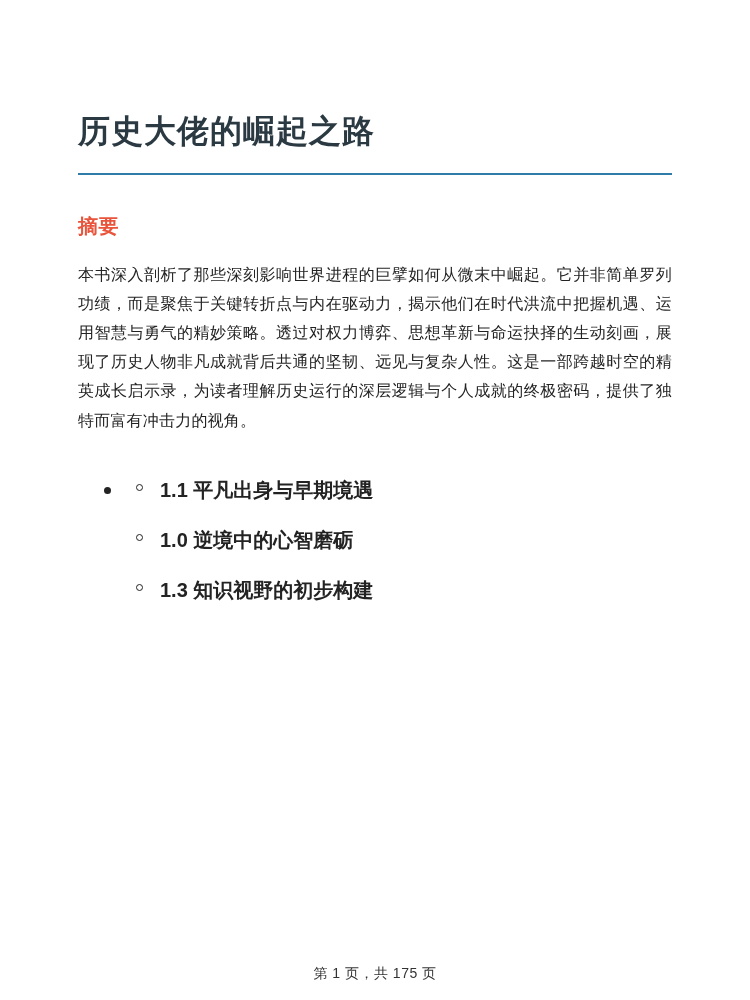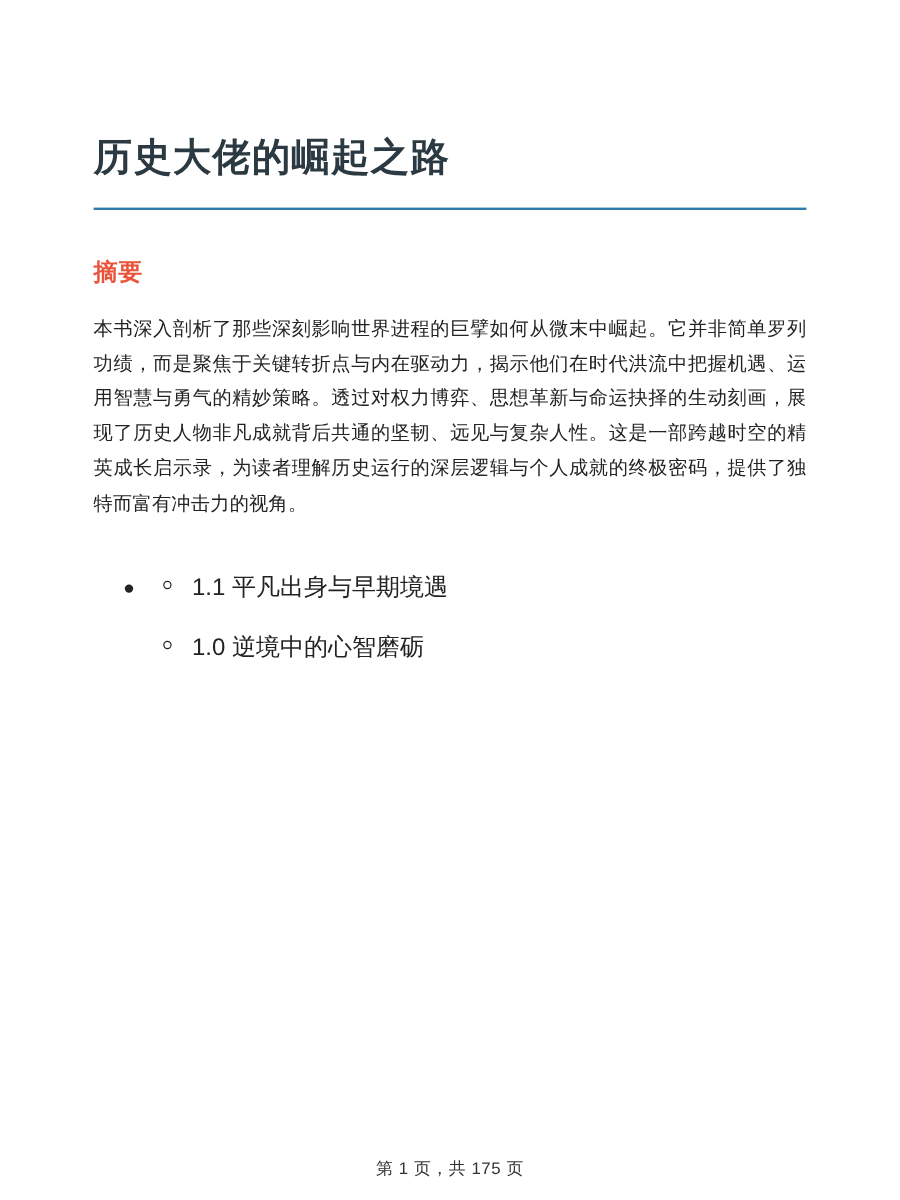--- a/index.html
+++ b/index.html
@@ -75,20 +75,21 @@
     top: 12px;
     width: 7px;
     height: 7px;
     background: #232323;
     border-radius: 50%;
   }
   ul.sub-list {
     list-style: none;
     margin: 20px 0 0 0;
     padding: 0;
+    font-weight: bold;
   }
   ul.sub-list > li.sub-item {
     position: relative;
     padding-left: 36px;
     font-size: 20px;
     color: #232323;
     margin-bottom: 20px;
     line-height: 1.5;
   }
   ul.sub-list > li.sub-item::before {
@@ -129,18 +130,21 @@
 
   <ul class="toc-list">
     <li class="chapter">
       <ul class="sub-list">
         <li class="sub-item">
           <span>1.1 平凡出身与早期境遇</span>
         </li>
         <li class="sub-item">
           <span>1.0 逆境中的心智磨砺</span>
         </li>
+        <li class="sub-item">
+          <span>1.3 知识视野的初步构建</span>
+        </li>
       </ul>
     </li>
   </ul>
 
   <div class="page-footer">第 1 页，共 175 页</div>
 </div>
 
 </body></html>

